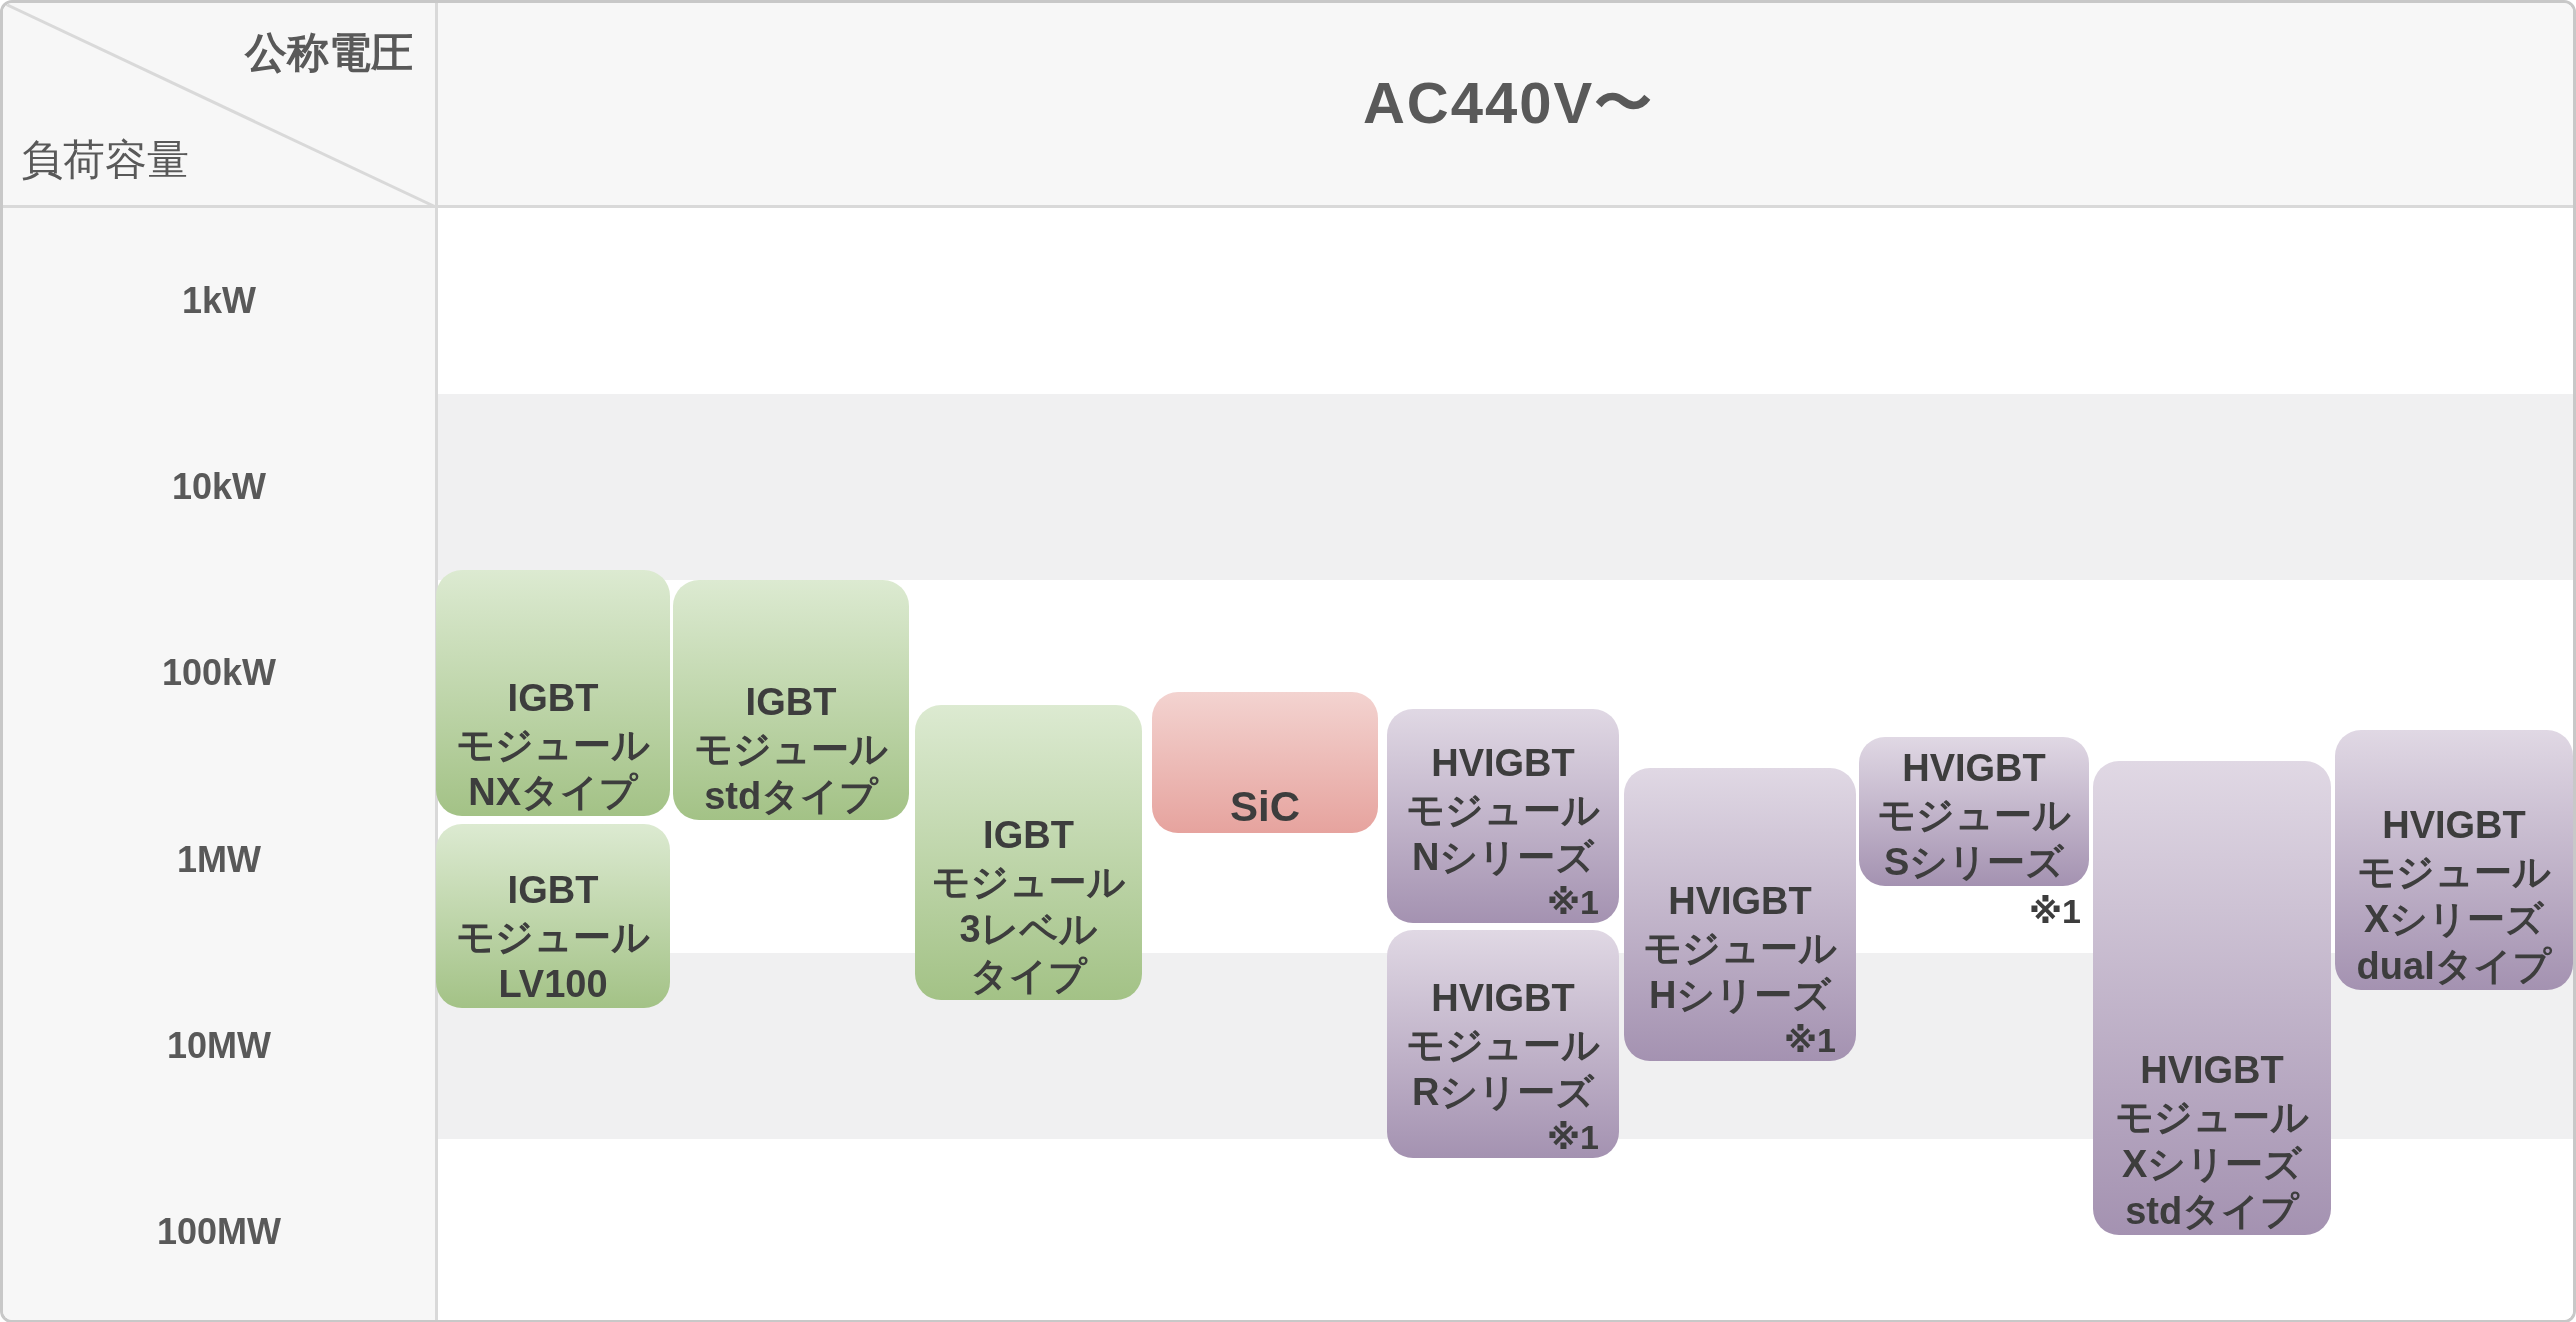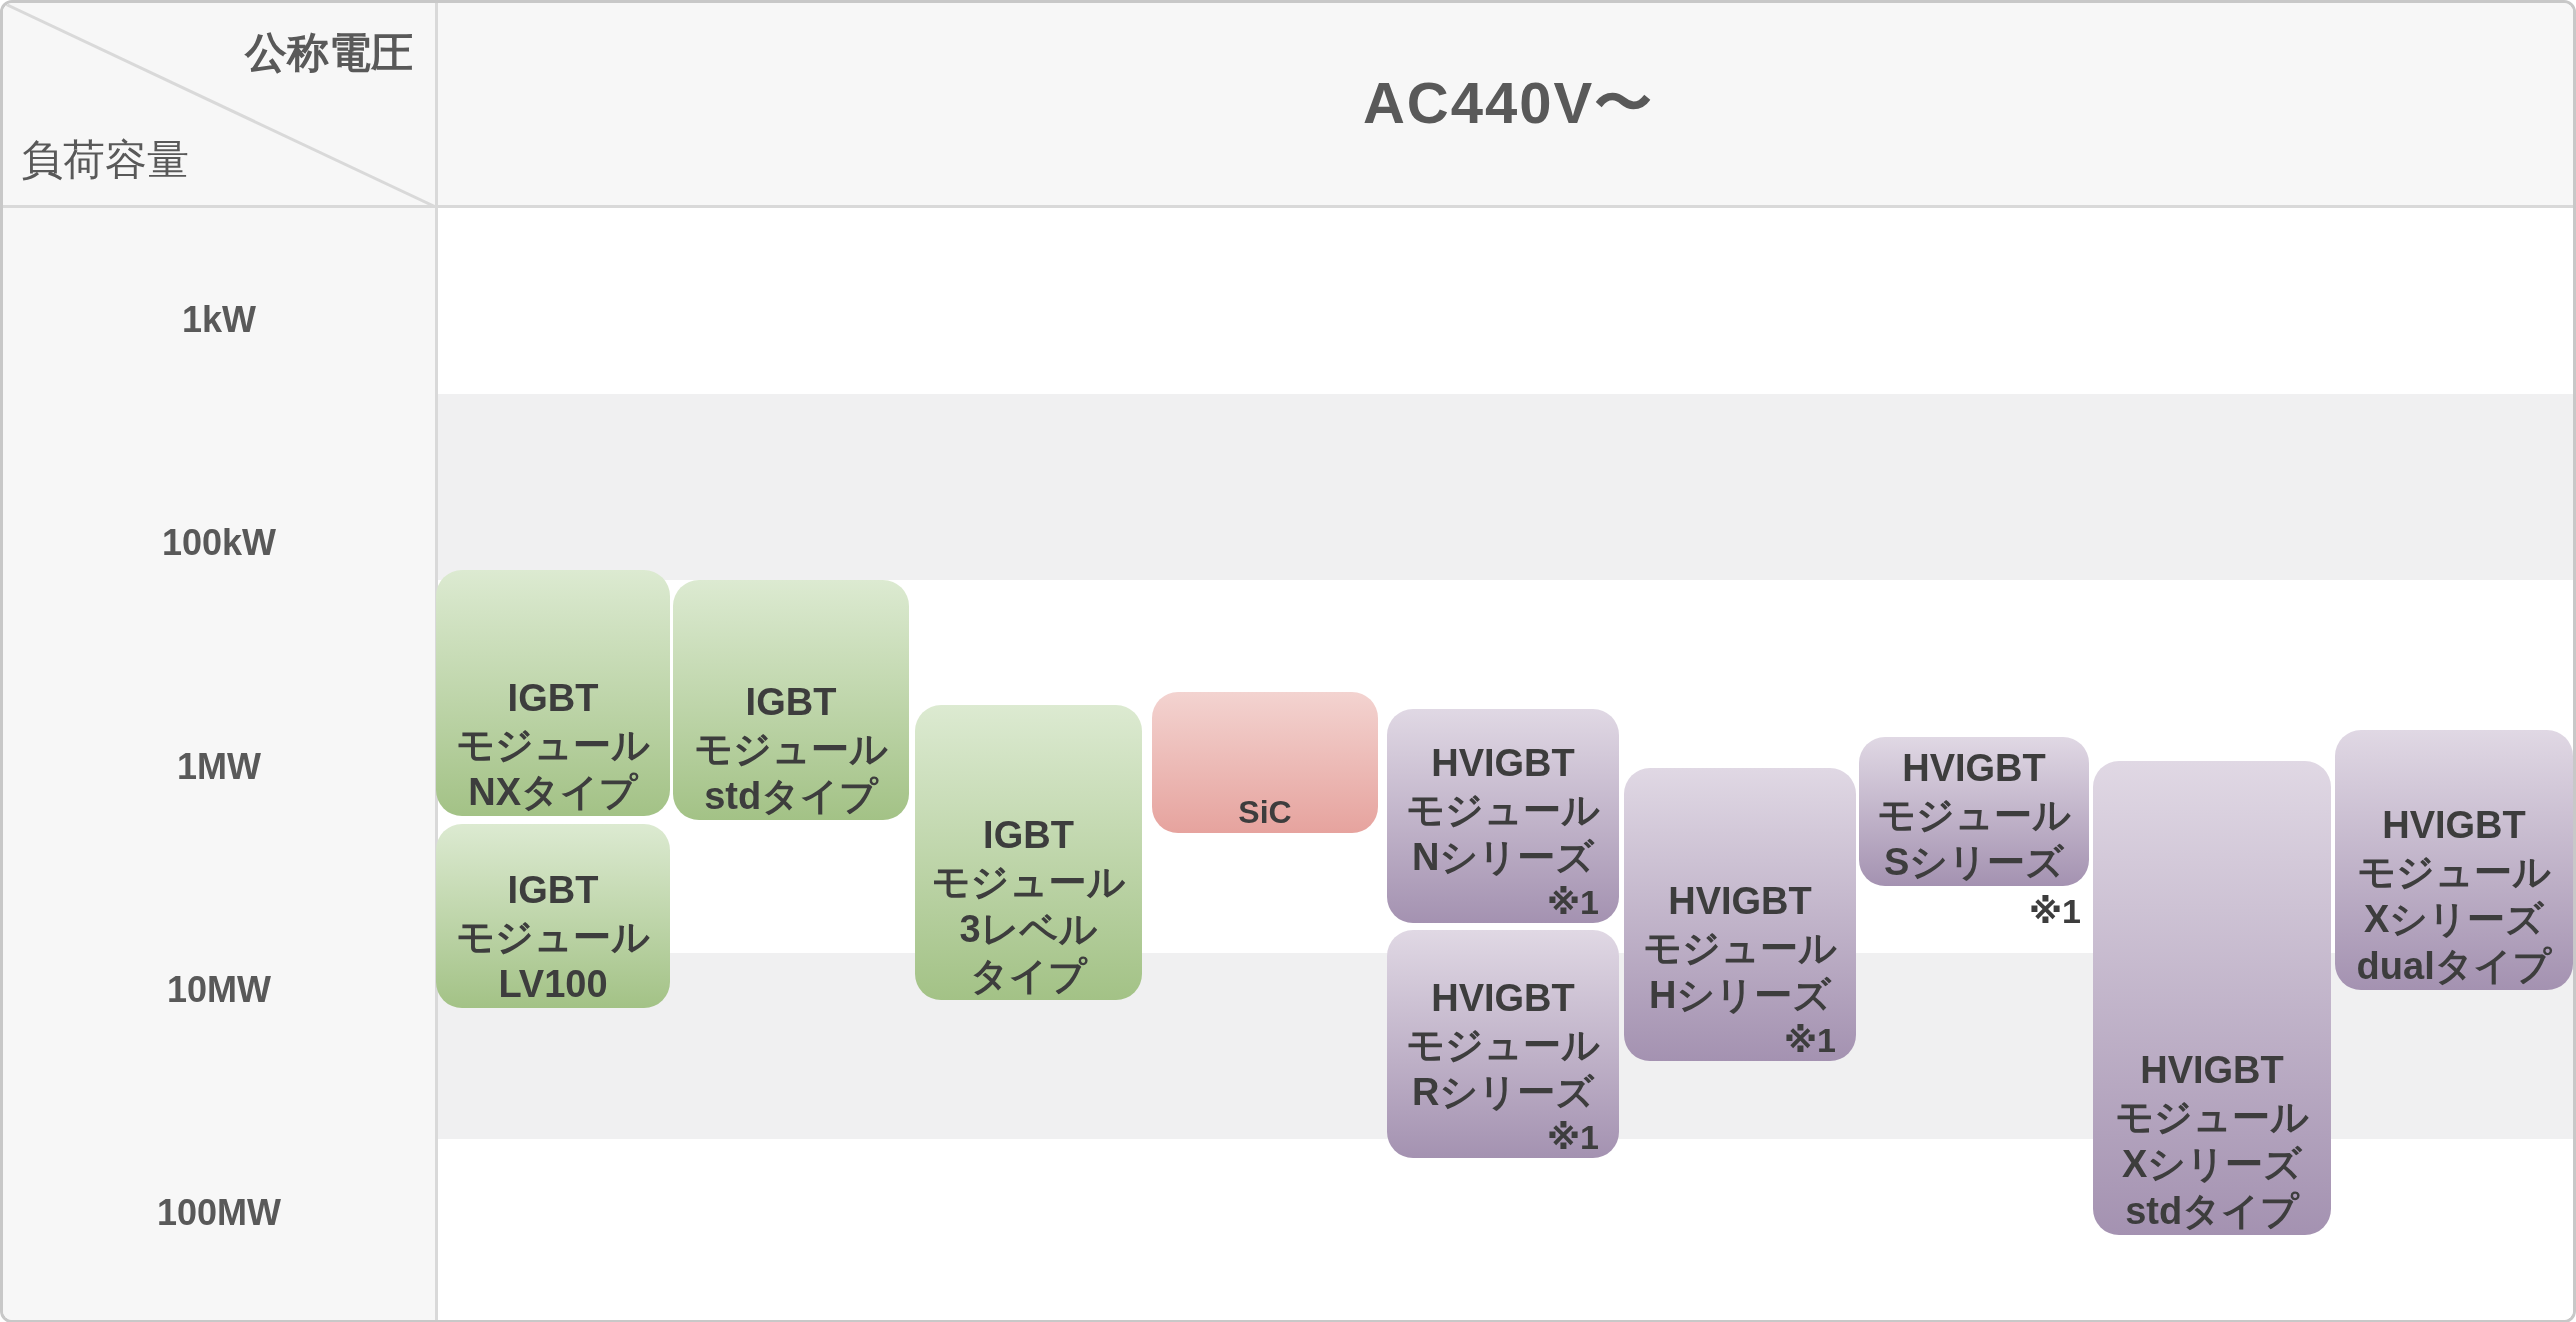--- a/index.html
+++ b/index.html
@@ -86,21 +86,21 @@
     position: absolute;
     border-radius: 26px;
     display: flex; flex-direction: column;
     align-items: center; justify-content: flex-end;
     text-align: center;
     font-size: 38px; font-weight: bold;
     line-height: 1.24;
     color: var(--box-text, #3d3d3d);
   }
   .box.green  { background: linear-gradient(to bottom, var(--green-top, #dcead1),  var(--green-bottom, #a3c286)); }
-  .box.red    { background: linear-gradient(to bottom, var(--red-top, #f3d3d0),    var(--red-bottom, #e6a39e)); font-size: 32px; }
+  .box.red    { background: linear-gradient(to bottom, var(--red-top, #f3d3d0),    var(--red-bottom, #e6a39e)); font-size: 42px; }
   .box.purple { background: linear-gradient(to bottom, var(--purple-top, #e0d8e4), var(--purple-bottom, #a492b1)); }
   .box .note {
     width: 100%;
     box-sizing: border-box;
     text-align: right;
     padding-right: 20px;
     font-size: 34px;
   }
   .outside-note {
     position: absolute;
@@ -135,20 +135,21 @@
       <line x1="0" y1="0" x2="439" y2="207" stroke="#d9d9d9" stroke-width="3"></line>
     </svg>
     <div class="corner-top">公称電圧</div>
     <div class="corner-bottom">負荷容量</div>
   </div>
 
   <div class="voltage-header">AC440V〜</div>
 
   <div class="label-col">
     <div class="row-label">1kW</div>
+    <div class="row-label">10kW</div>
     <div class="row-label">100kW</div>
     <div class="row-label">1MW</div>
     <div class="row-label">10MW</div>
     <div class="row-label">100MW</div>
   </div>
 
   <div class="plot">
     <div class="stripe"></div>
     <div class="stripe gray"></div>
     <div class="stripe"></div>

